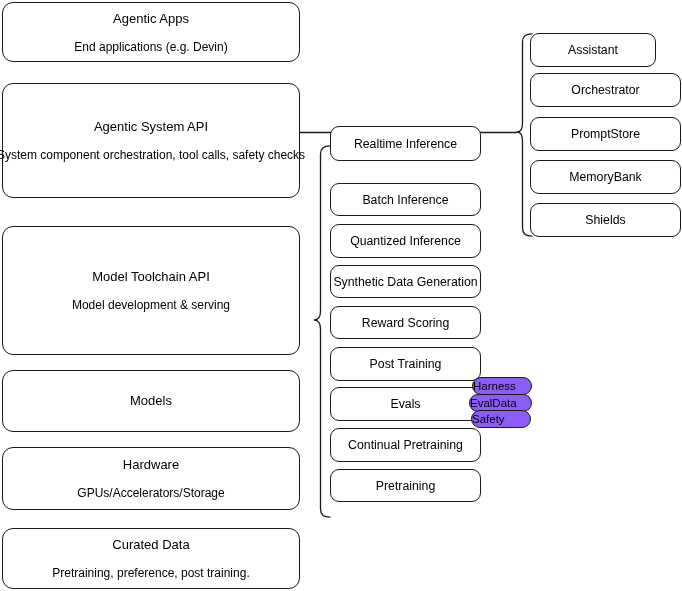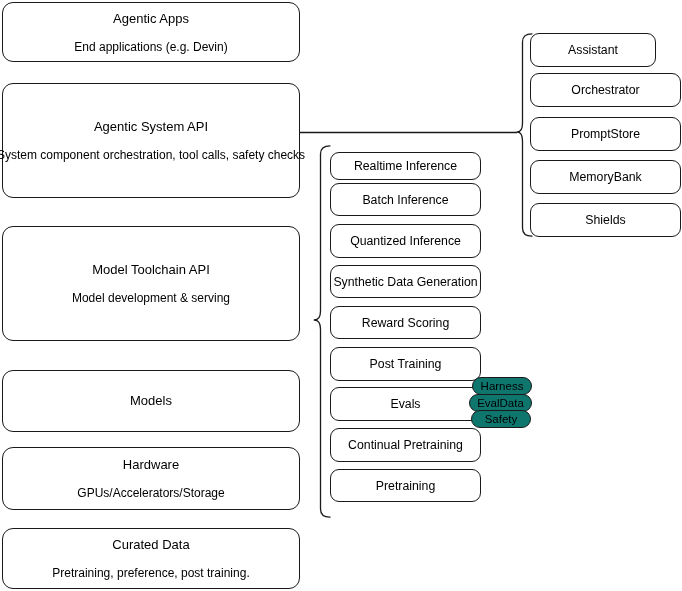--- a/index.html
+++ b/index.html
@@ -59,24 +59,23 @@
     font-size: 12.3px;
     white-space: nowrap;
     z-index: 2;
   }
   
   .pill {
     position: absolute;
     box-sizing: border-box;
     border: 1.3px solid #1a1a1a;
     border-radius: 999px;
-    background: #0f766e;
+    background: #8b5cf6;
     display: flex;
     align-items: center;
-    justify-content: center;
     font-size: 11.5px;
     white-space: nowrap;
     z-index: 5;
   }
   .brace, .connector {
     position: absolute;
     z-index: 1;
     pointer-events: none;
   }
   svg { display: block; overflow: visible; }
@@ -89,21 +88,21 @@
   <div class="node" id="layer-0" style="left: 2px; top: 2px; width: 298px; height: 60px;">
     <div class="title">Agentic Apps</div>
     <div class="subtitle">End applications (e.g. Devin)</div>
   </div>
 
   <div class="node" id="layer-1" style="left: 2px; top: 83px; width: 298px; height: 115px;">
     <div class="title">Agentic System API</div>
     <div class="subtitle">System component orchestration, tool calls, safety checks</div>
   </div>
 
-  <div class="node" id="layer-2" style="left: 2px; top: 226px; width: 298px; height: 115px;">
+  <div class="node" id="layer-2" style="left: 2px; top: 226px; width: 298px; height: 129px;">
     <div class="title">Model Toolchain API</div>
     <div class="subtitle">Model development &amp; serving</div>
   </div>
 
   <div class="node" id="layer-3" style="left: 2px; top: 370px; width: 298px; height: 62px; text-align: right;">
     <div class="title">Models</div>
   </div>
 
   <div class="node" id="layer-4" style="left: 2px; top: 447px; width: 298px; height: 63px;">
     <div class="title">Hardware</div>
@@ -126,21 +125,21 @@
         <path d="M 17 0.8 Q 7.5 0.8 7.5 9 L 7.5 166 Q 7.5 175 1.2 175 Q 7.5 175 7.5 184 L 7.5 364 Q 7.5 372.2 17 372.2" fill="none" stroke="#1a1a1a" stroke-width="1.3" stroke-linecap="round" stroke-linejoin="round"></path>
       </svg>
     </div>
   <div class="brace" id="system-brace" style="left: 516px; top: 33px; width: 16px; height: 204px;">
       <svg width="16" height="204" viewBox="0 0 16 204">
         <path d="M 16 0.8 Q 6.5 0.8 6.5 9 L 6.5 90 Q 6.5 99 1.2 99 Q 6.5 99 6.5 108 L 6.5 195 Q 6.5 203.2 16 203.2" fill="none" stroke="#1a1a1a" stroke-width="1.3" stroke-linecap="round" stroke-linejoin="round"></path>
       </svg>
     </div>
 
   <div id="toolchain-items">
-      <div class="item" style="left: 330px; top: 152px; width: 151px; height: 28px;">
+      <div class="item" style="left: 330px; top: 126px; width: 151px; height: 35px;">
         <span>Realtime Inference</span>
       </div>
       <div class="item" style="left: 330px; top: 183px; width: 151px; height: 33px;">
         <span>Batch Inference</span>
       </div>
       <div class="item" style="left: 330px; top: 224px; width: 151px; height: 34px;">
         <span>Quantized Inference</span>
       </div>
       <div class="item" style="left: 330px; top: 265px; width: 151px; height: 33px;">
         <span>Synthetic Data Generation</span>

